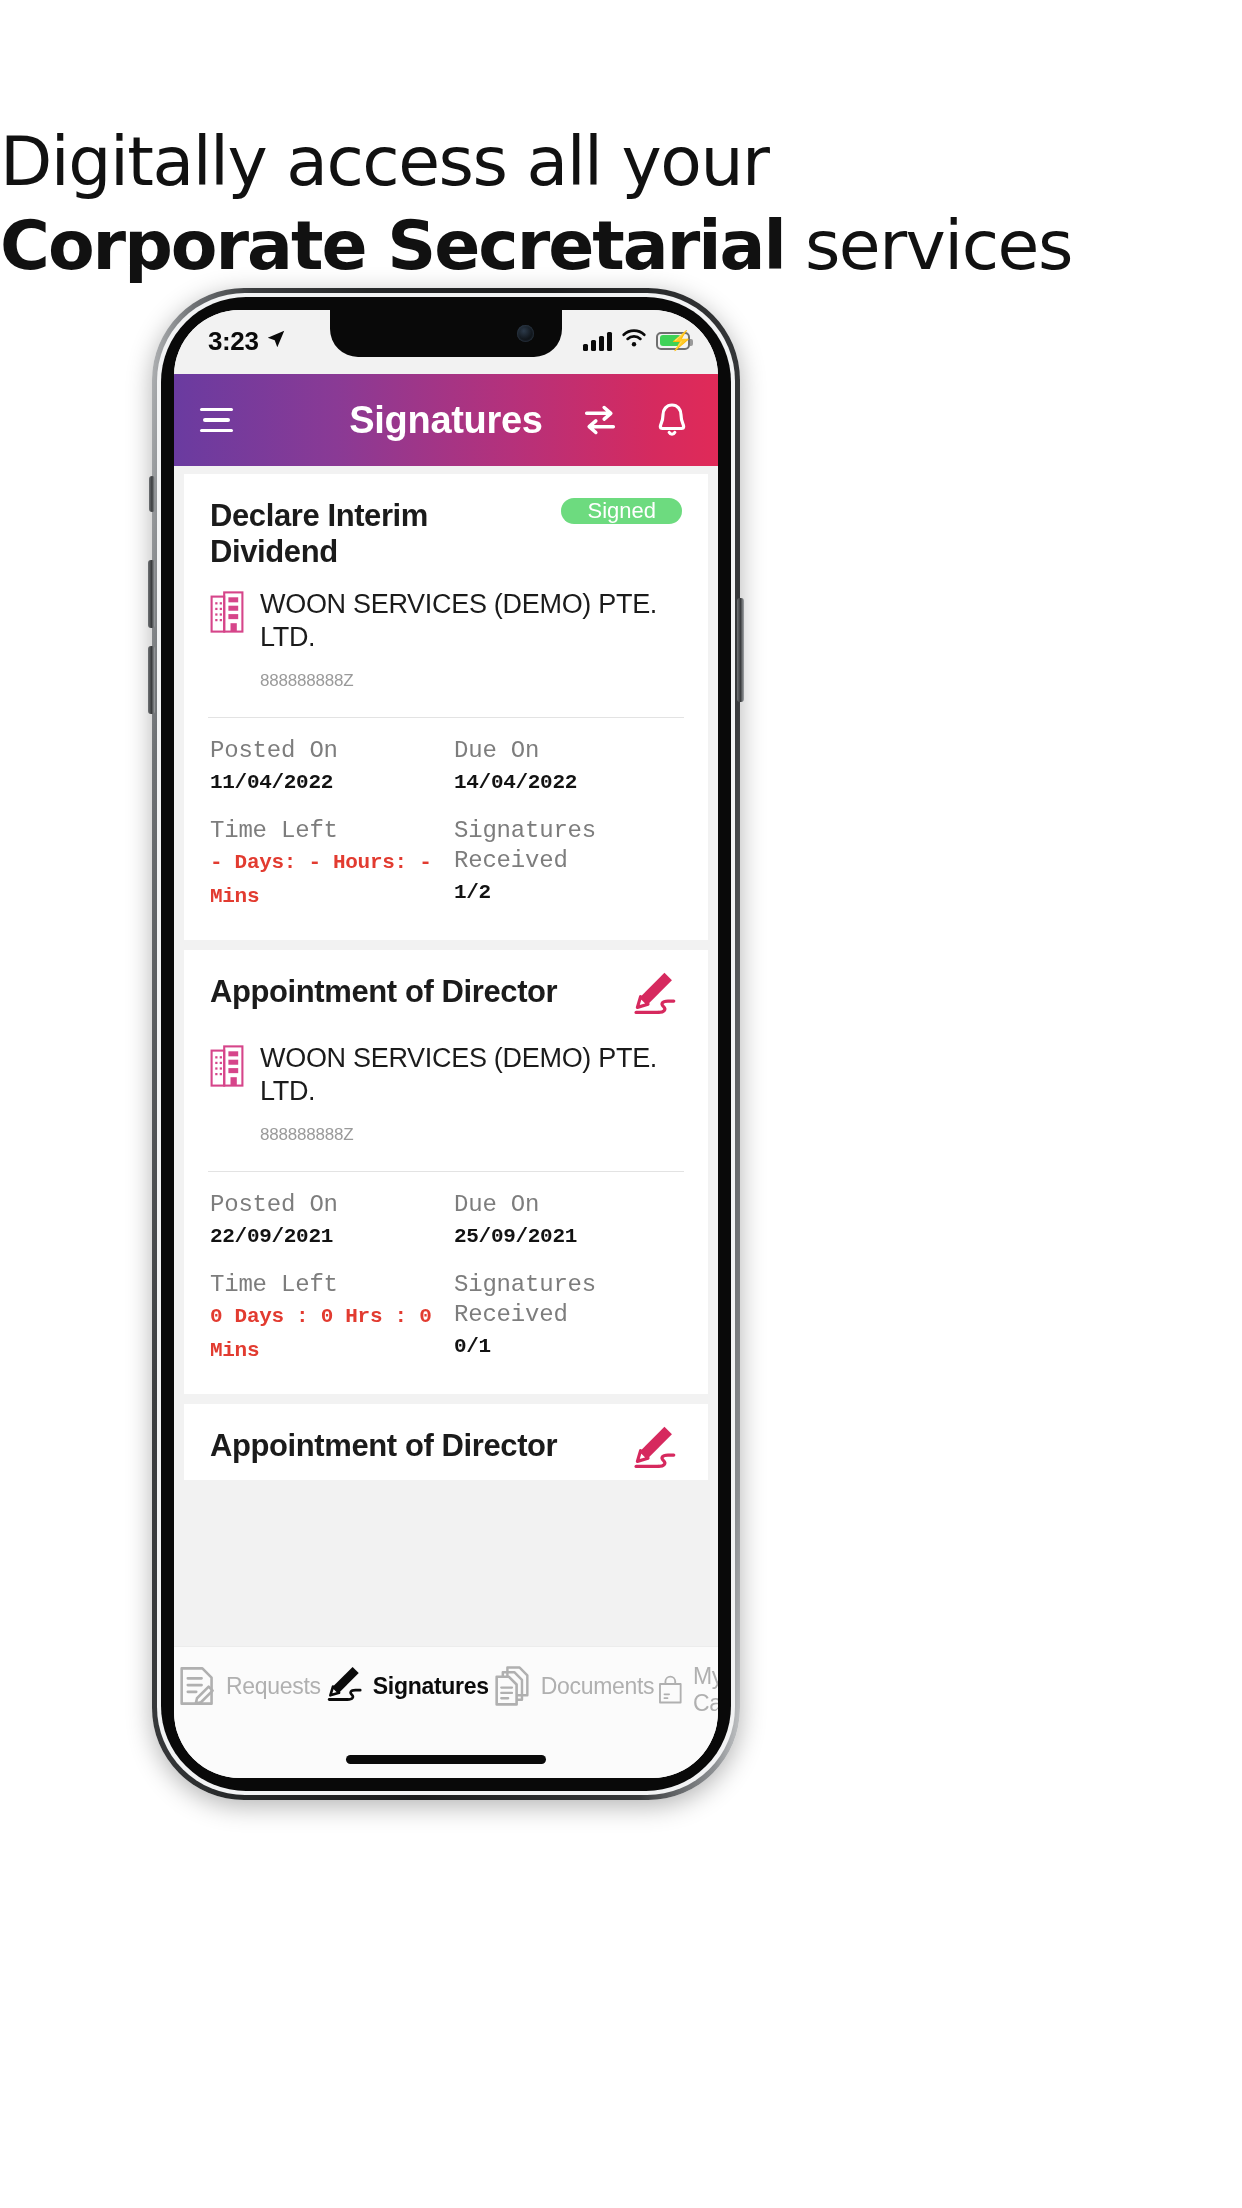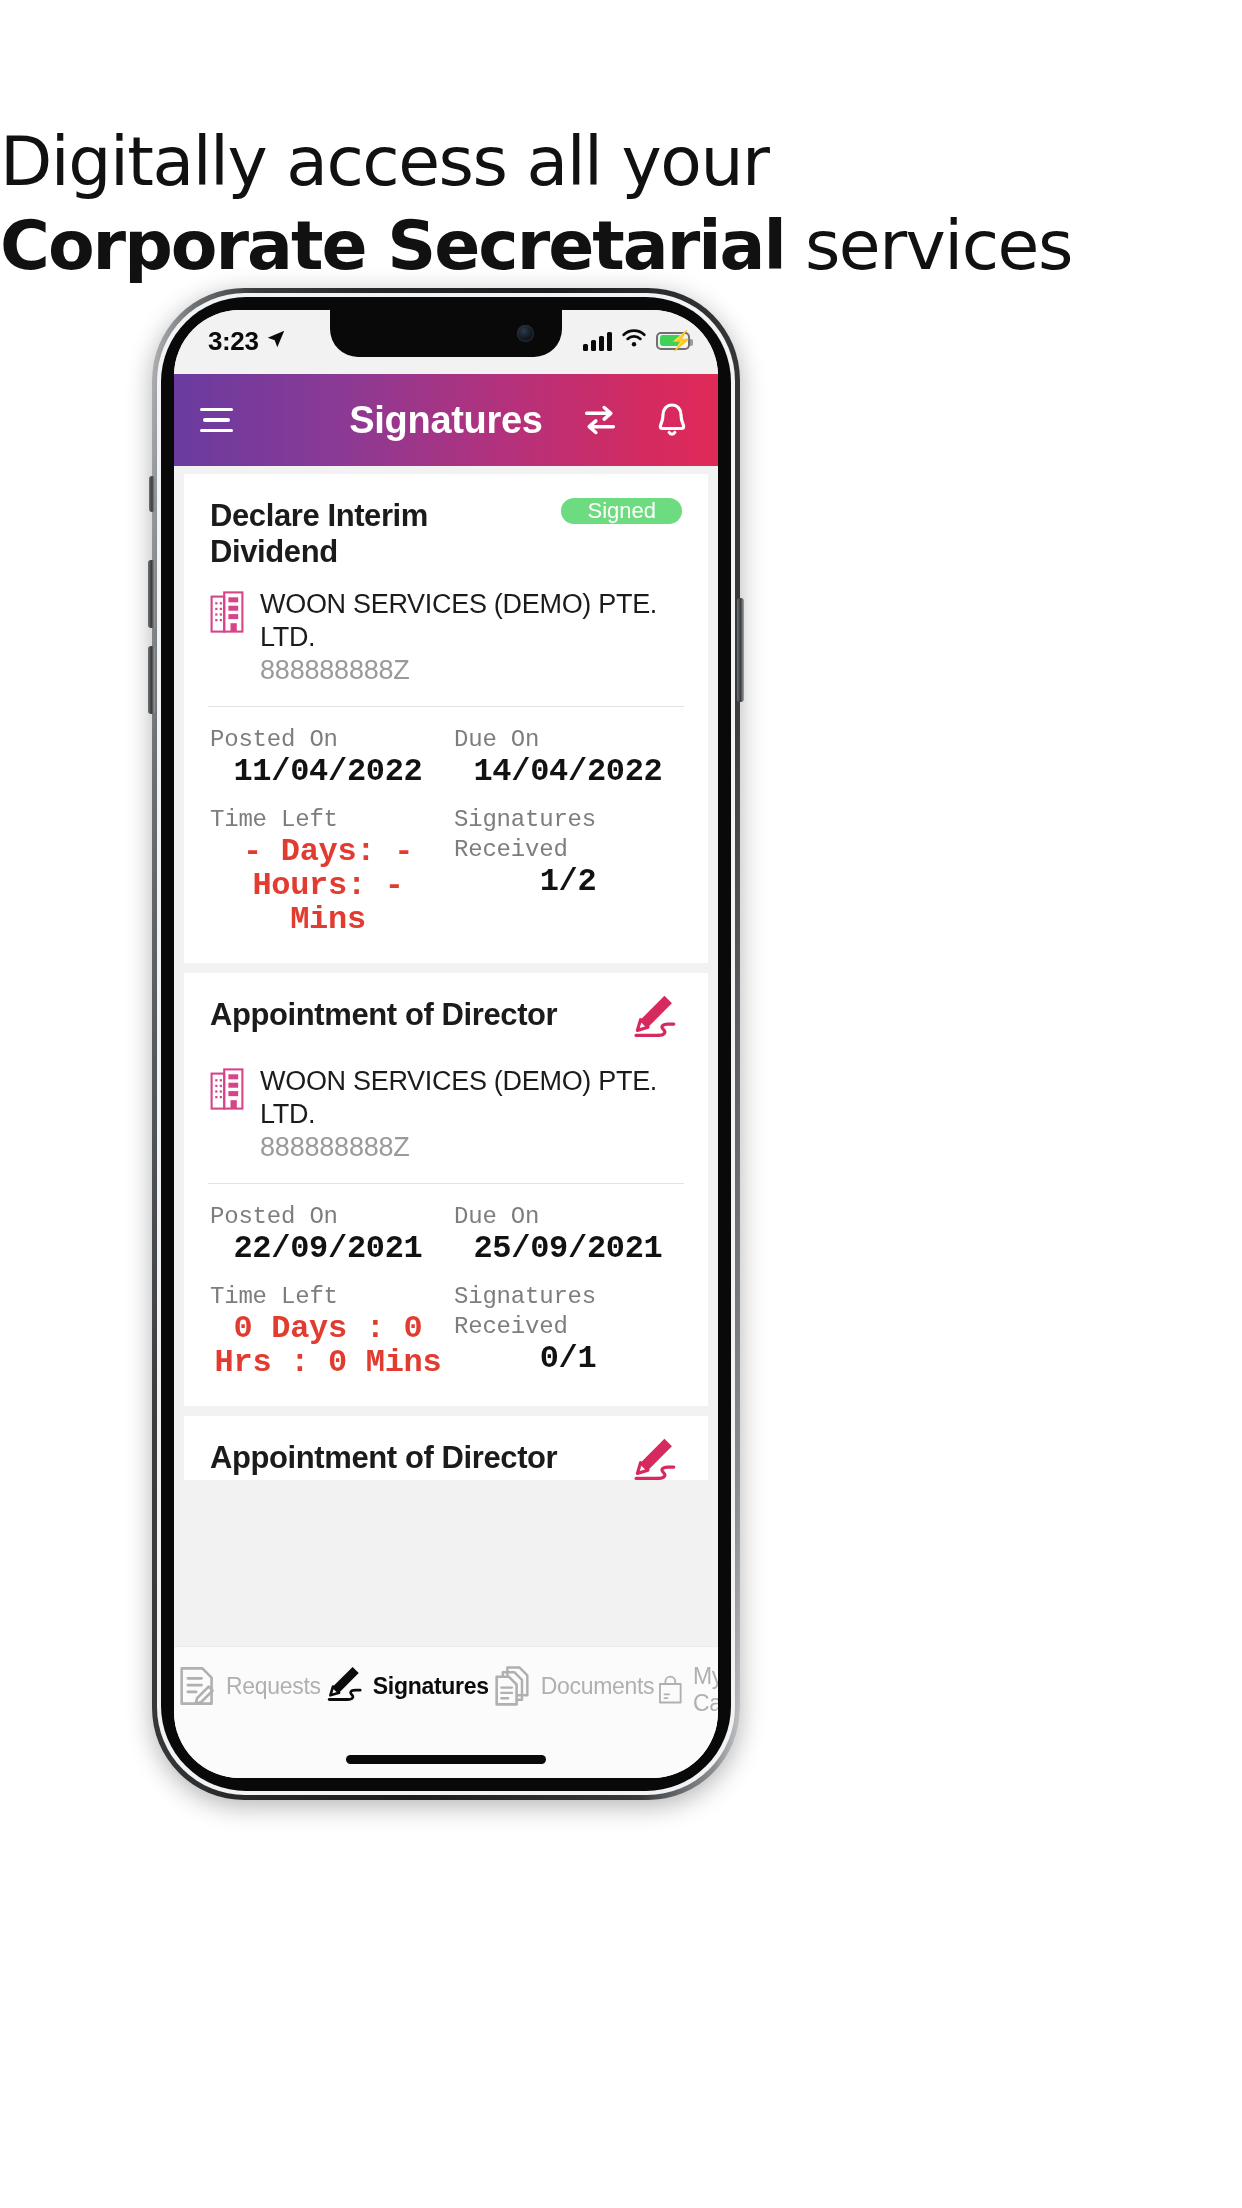--- a/index.html
+++ b/index.html
@@ -174,31 +174,31 @@
   .sign-ic{ width:56px; height:56px; flex:0 0 auto; margin-top:-4px; }
   .sign-ic svg{ width:100%; height:100%; }
 
   .company{
     display:flex; align-items:flex-start; gap:16px;
     margin-top:18px; padding-bottom:20px;
   }
   .bld-ic{ width:34px; height:42px; flex:0 0 auto; margin-top:3px; }
   .bld-ic svg{ width:100%; height:100%; display:block; }
   .company-name{ font-size:27px; color:#1b1b1b; line-height:33px; letter-spacing:-.3px; }
-  .company-reg{ font-size:27px; color:#9a9a9a; line-height:32px; letter-spacing:-.2px; }
+  .company-reg{ font-size:17px; color:#9a9a9a; line-height:32px; letter-spacing:-.2px;margin-top:11px; }
 
   .divider{ height:1px; background:#e3e3e3; margin:0 -2px; }
 
   .meta{ padding:18px 0 20px 0; }
   .meta-row{ display:flex;font-family:Liberation Mono, monospace; }
   .meta-row + .meta-row{ margin-top:16px; }
   .meta-col{ width:50%; }
   .meta-col.c2{ padding-left:8px; }
   .meta-label{ font-size:24px; color:#7d7d7d; line-height:30px; letter-spacing:-.2px; }
-  .meta-value{ font-size:32px; color:#121212; font-weight:700; line-height:34px; letter-spacing:-.3px;text-align:center; }
+  .meta-value{ font-size:21px; color:#121212; font-weight:700; line-height:34px; letter-spacing:-.3px; }
   .meta-value.danger{ color:#e23b30; }
 
   
   .tabbar{
     position:absolute; left:0; right:0; bottom:0;
     height:132px;
     background:#fbfbfb;
     border-top:1px solid #ececec;
     display:flex; align-items:flex-start;
     padding-top:16px;

